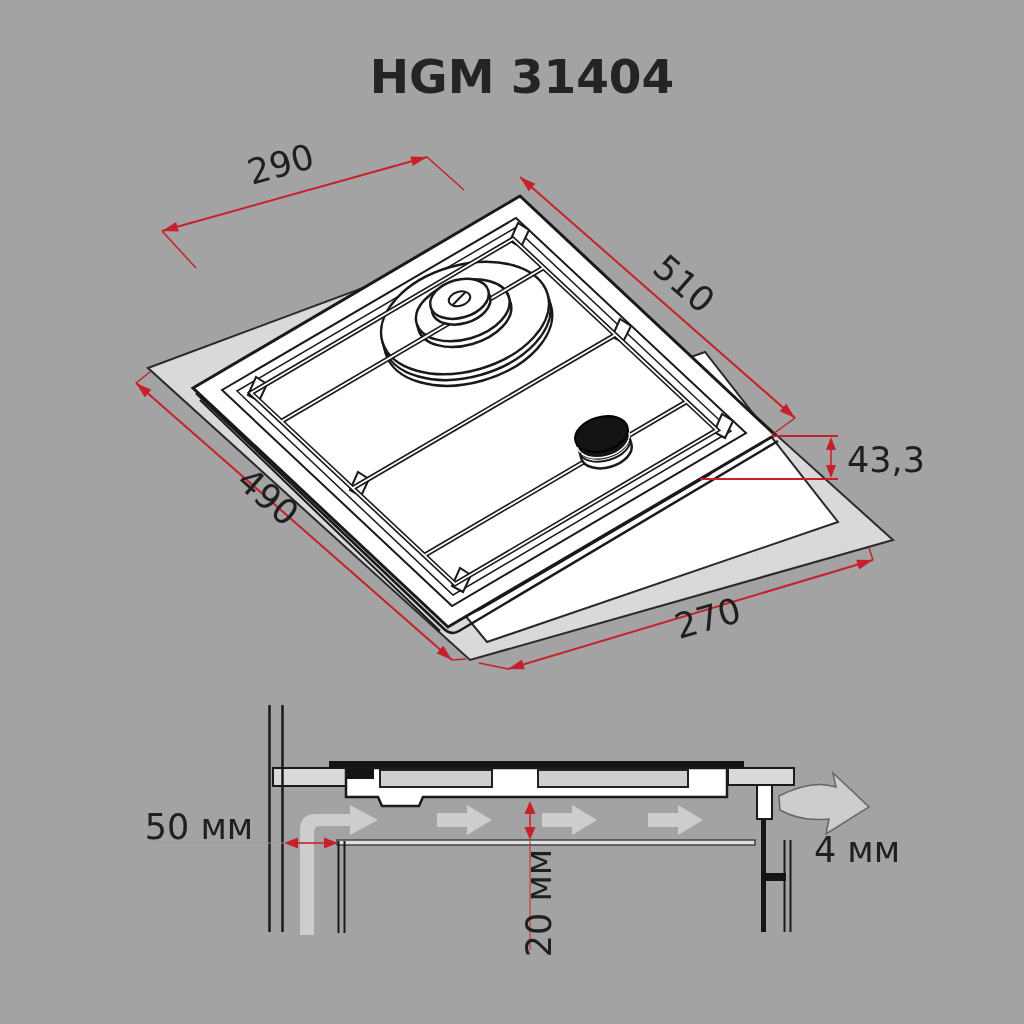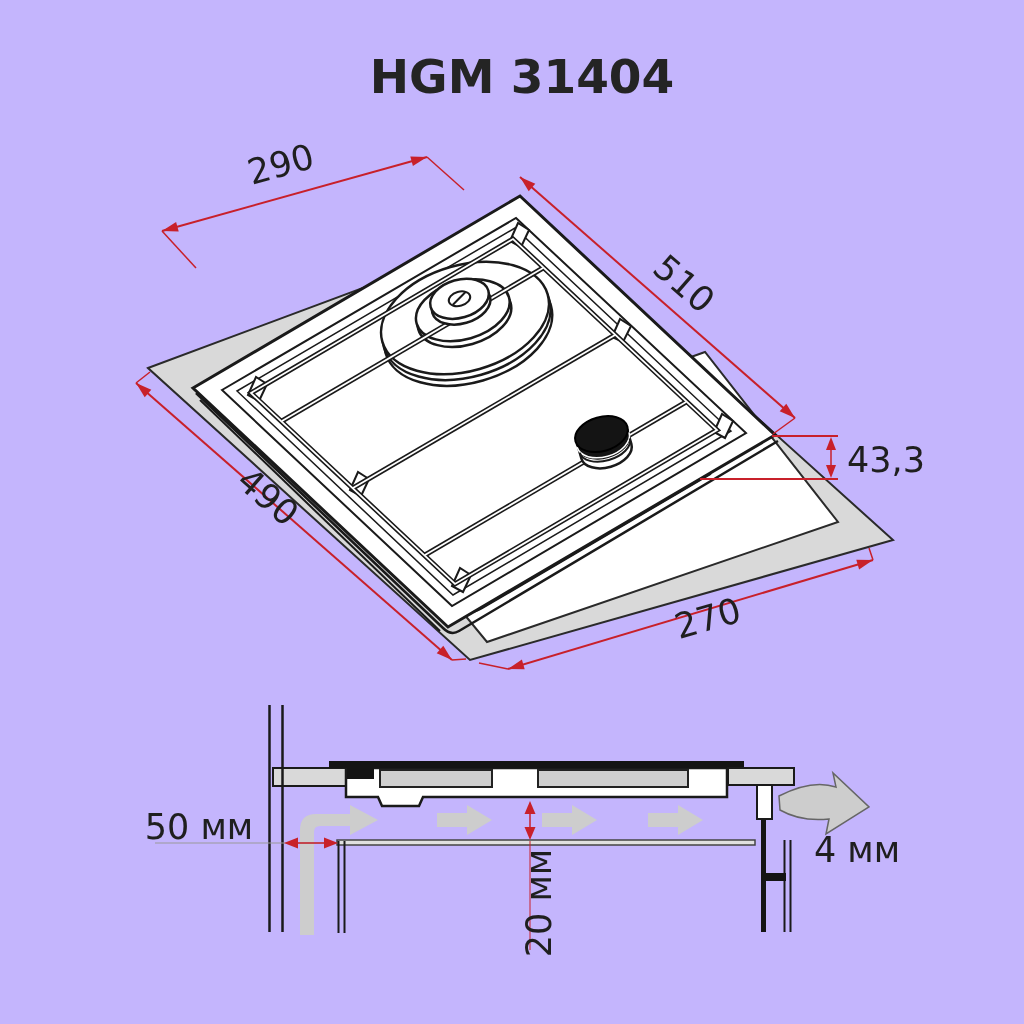--- a/index.html
+++ b/index.html
@@ -1,16 +1,16 @@
 <!DOCTYPE html>
 <html><head>
 <meta charset="utf-8">
 <style>
   html,body{margin:0;padding:0;background:#ffffff;}
-  .stage{width:1024px;height:1024px;position:relative;background:#c4b5fd;overflow:hidden;
+  .stage{width:1024px;height:1024px;position:relative;background:#a3a3a3;overflow:hidden;
          font-family:"DejaVu Sans","Liberation Sans",sans-serif;}
   svg{position:absolute;left:0;top:0;}
   text{font-family:"DejaVu Sans","Liberation Sans",sans-serif;fill:#1f1f1f;}
   .title{font-size:47px;font-weight:bold;fill:#242424;}
   .dim{font-size:35px;fill:#1f1f1f;}
   .lbl{font-size:35px;fill:#1f1f1f;}
 </style>
 </head>
 <body>
 

